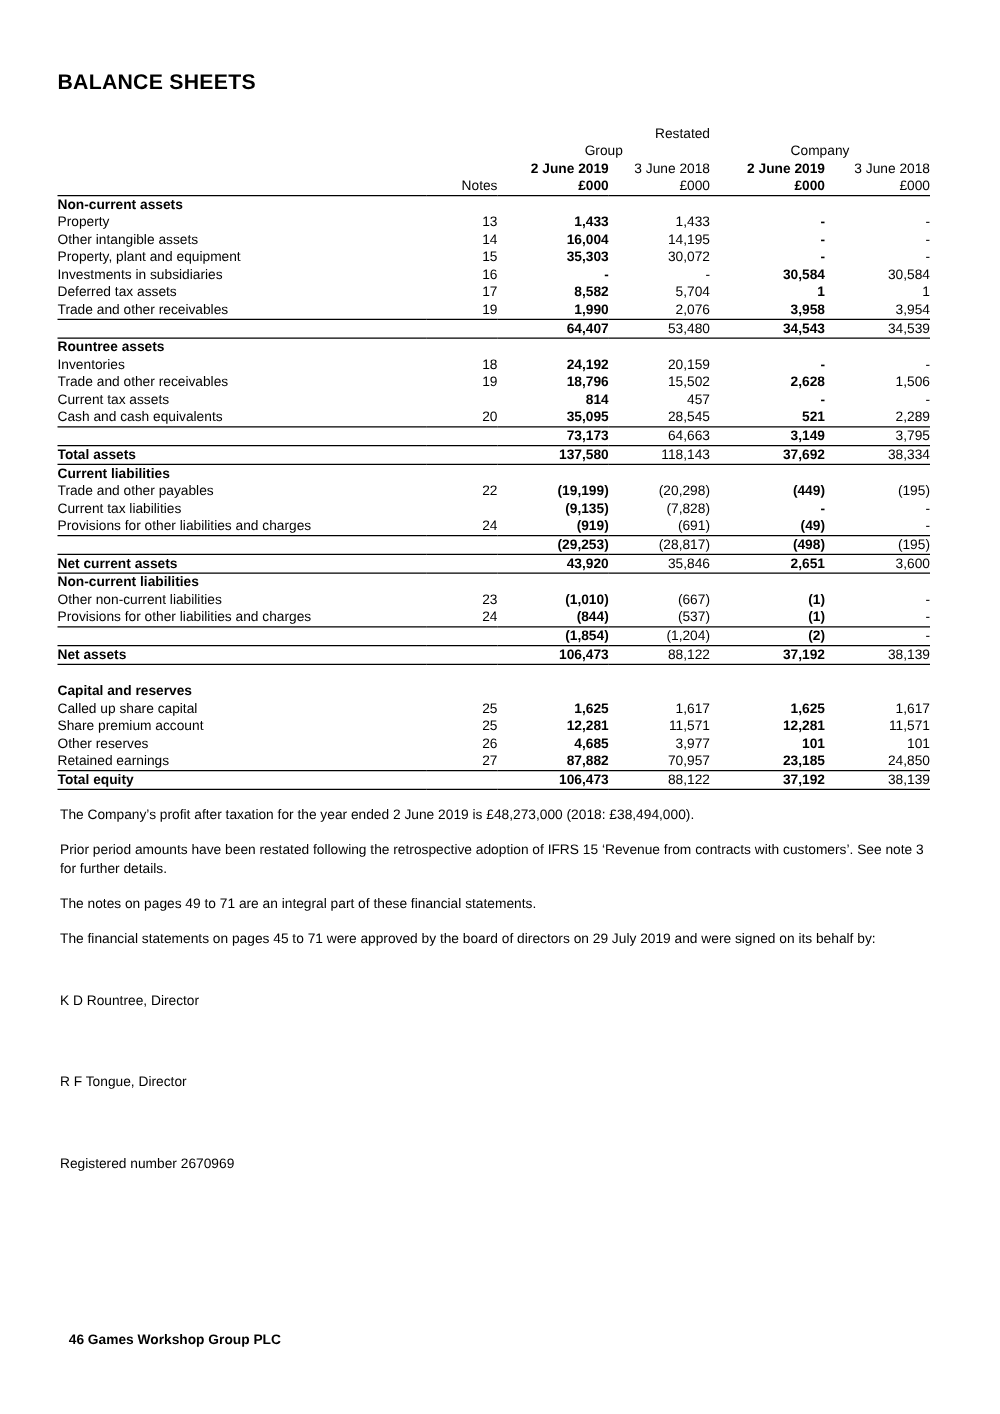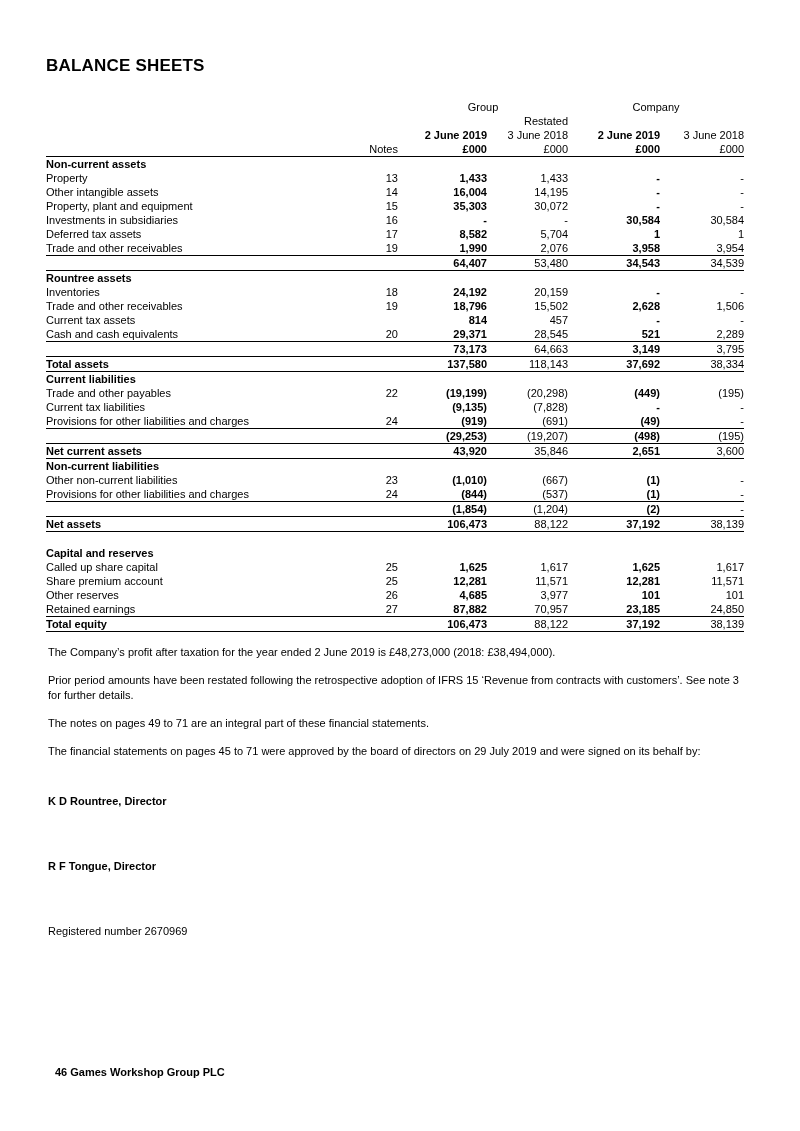--- a/index.html
+++ b/index.html
@@ -16,21 +16,21 @@
   table.bs td {
     line-height: 12px; padding: 1px 0; vertical-align: bottom;
     overflow: hidden; white-space: nowrap;
   }
   td.num { text-align: right; }
   td.center { text-align: center; }
   td.b, .b { font-weight: 700; }
   tr.bb td { border-bottom: 1px solid #000; }
   tr[data-name="spacer-row"] td { line-height: 12px; }
   .para { font-size: 11px; line-height: 15px; margin: 13px 0 0 2px; max-width: 700px; }
-  .sig { font-size: 11px; font-weight: 700; margin: 35px 0 0 2px; line-height: 15px; }
+  .sig { font-size: 11px; font-weight: 400; margin: 35px 0 0 2px; line-height: 15px; }
   .sig2 { margin-top: 50px; }
   .regnum { font-size: 11px; margin: 50px 0 0 2px; line-height: 15px; }
   .footer { position: absolute; left: 55px; top: 1066px; font-size: 11px; font-weight: 700; text-align: right; }
 </style>
 </head>
 <body>
 
 <div class="page" data-name="document-page">
 
   <h1 class="title" data-name="page-title">BALANCE SHEETS</h1>
@@ -38,29 +38,29 @@
   <table class="bs" data-name="balance-sheet-table">
     <colgroup>
       <col style="width:295px">
         <col style="width:57px">
       <col style="width:89px">
         <col style="width:81px">
       <col style="width:92px">
         <col style="width:84px">
     </colgroup>
     <thead data-name="table-header">
+      <tr data-name="restated-row">
+        <td colspan="3" data-name="empty-cell"></td>
+        <td class="num" data-name="restated-label">Restated</td>
+        <td colspan="2" data-name="empty-cell"></td>
+      </tr>
       <tr data-name="entity-header-row">
         <td colspan="2" data-name="empty-cell"></td>
         <td colspan="2" class="center" data-name="group-column-header">Group</td>
         <td colspan="2" class="center" data-name="company-column-header">Company</td>
-      </tr>
-      <tr data-name="restated-row">
-        <td colspan="3" data-name="empty-cell"></td>
-        <td class="num" data-name="restated-label">Restated</td>
-        <td colspan="2" data-name="empty-cell"></td>
       </tr>
       <tr data-name="date-header-row">
         <td colspan="2" data-name="empty-cell"></td>
         <td class="num b" data-name="date-header-group-2019">2 June 2019</td>
         <td class="num" data-name="date-header-group-2018">3 June 2018</td>
         <td class="num b" data-name="date-header-company-2019">2 June 2019</td>
         <td class="num" data-name="date-header-company-2018">3 June 2018</td>
       </tr>
       <tr class="bb" data-name="units-row">
         <td data-name="empty-cell"></td>
@@ -164,21 +164,21 @@
           <td class="label" data-name="row-label">Current tax assets</td>
           <td class="num" data-name="note-reference"></td>
           <td class="num b" data-name="group-2019-value">814</td>
           <td class="num" data-name="group-2018-value">457</td>
           <td class="num b" data-name="company-2019-value">-</td>
           <td class="num" data-name="company-2018-value">-</td>
         </tr>
         <tr data-name="item-row" class="bb">
           <td class="label" data-name="row-label">Cash and cash equivalents</td>
           <td class="num" data-name="note-reference">20</td>
-          <td class="num b" data-name="group-2019-value">29,371</td>
+          <td class="num b" data-name="group-2019-value">35,095</td>
           <td class="num" data-name="group-2018-value">28,545</td>
           <td class="num b" data-name="company-2019-value">521</td>
           <td class="num" data-name="company-2018-value">2,289</td>
         </tr>
         <tr data-name="subtotal-row" class="bb">
           <td class="label" data-name="row-label"></td>
           <td class="num" data-name="note-reference"></td>
           <td class="num b" data-name="group-2019-value">73,173</td>
           <td class="num" data-name="group-2018-value">64,663</td>
           <td class="num b" data-name="company-2019-value">3,149</td>
@@ -221,21 +221,21 @@
           <td class="num" data-name="note-reference">24</td>
           <td class="num b" data-name="group-2019-value">(919)</td>
           <td class="num" data-name="group-2018-value">(691)</td>
           <td class="num b" data-name="company-2019-value">(49)</td>
           <td class="num" data-name="company-2018-value">-</td>
         </tr>
         <tr data-name="subtotal-row" class="bb">
           <td class="label" data-name="row-label"></td>
           <td class="num" data-name="note-reference"></td>
           <td class="num b" data-name="group-2019-value">(29,253)</td>
-          <td class="num" data-name="group-2018-value">(19,207)</td>
+          <td class="num" data-name="group-2018-value">(28,817)</td>
           <td class="num b" data-name="company-2019-value">(498)</td>
           <td class="num" data-name="company-2018-value">(195)</td>
         </tr>
         <tr data-name="total-row" class="bb">
           <td class="label b" data-name="row-label">Net current assets</td>
           <td class="num" data-name="note-reference"></td>
           <td class="num b" data-name="group-2019-value">43,920</td>
           <td class="num" data-name="group-2018-value">35,846</td>
           <td class="num b" data-name="company-2019-value">2,651</td>
           <td class="num" data-name="company-2018-value">3,600</td>

